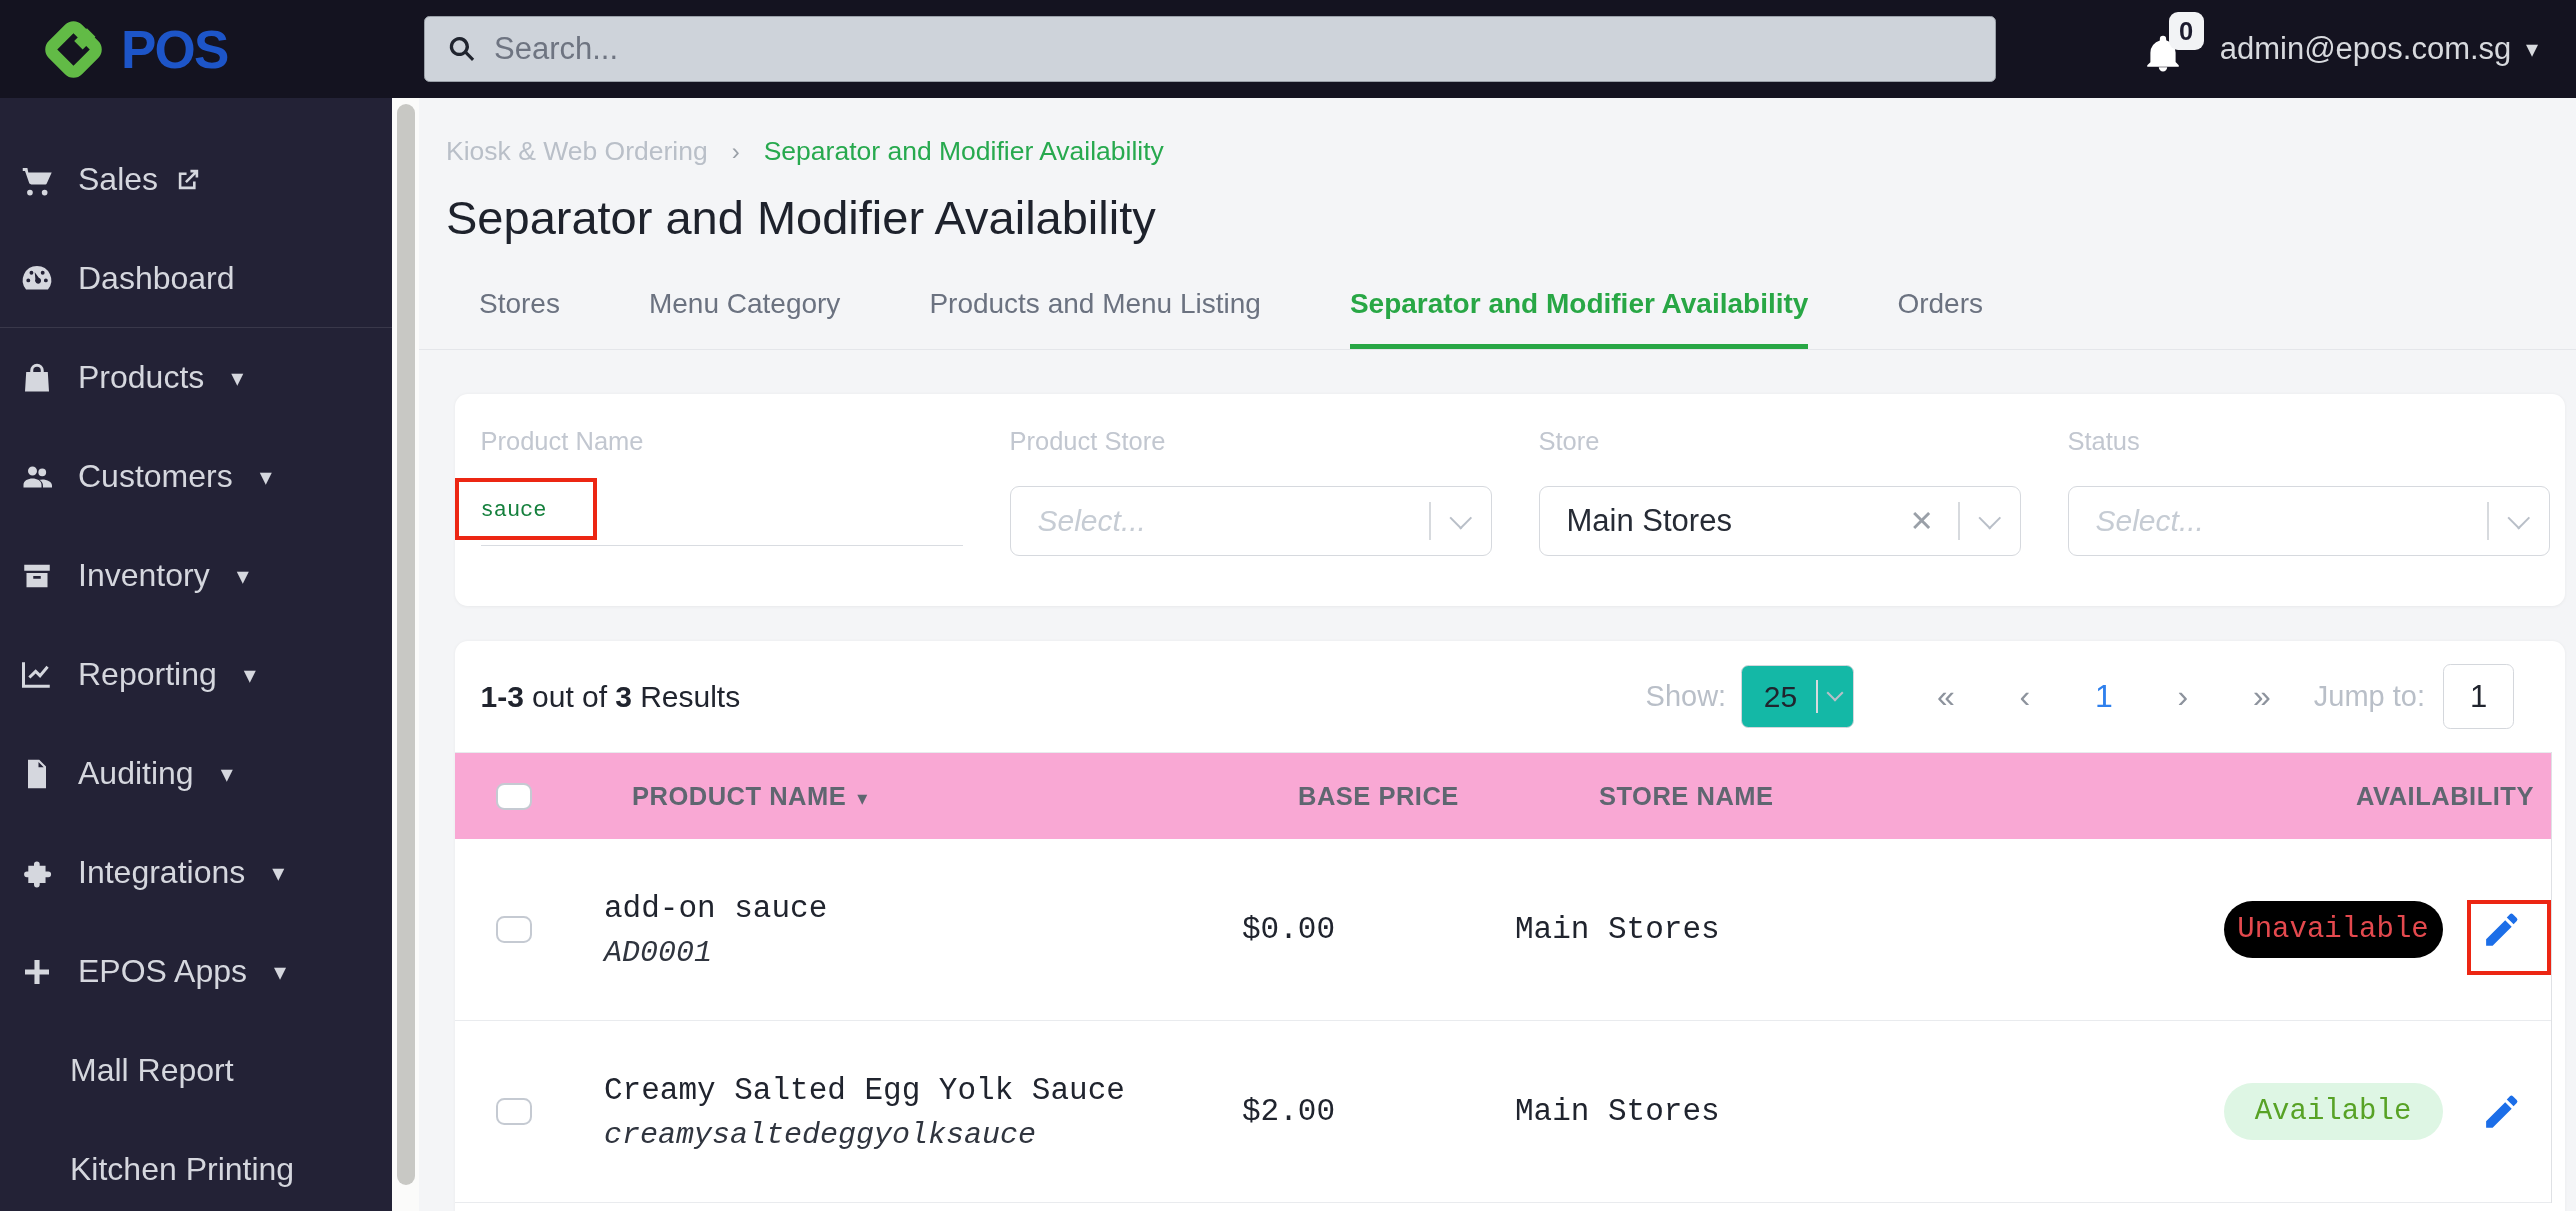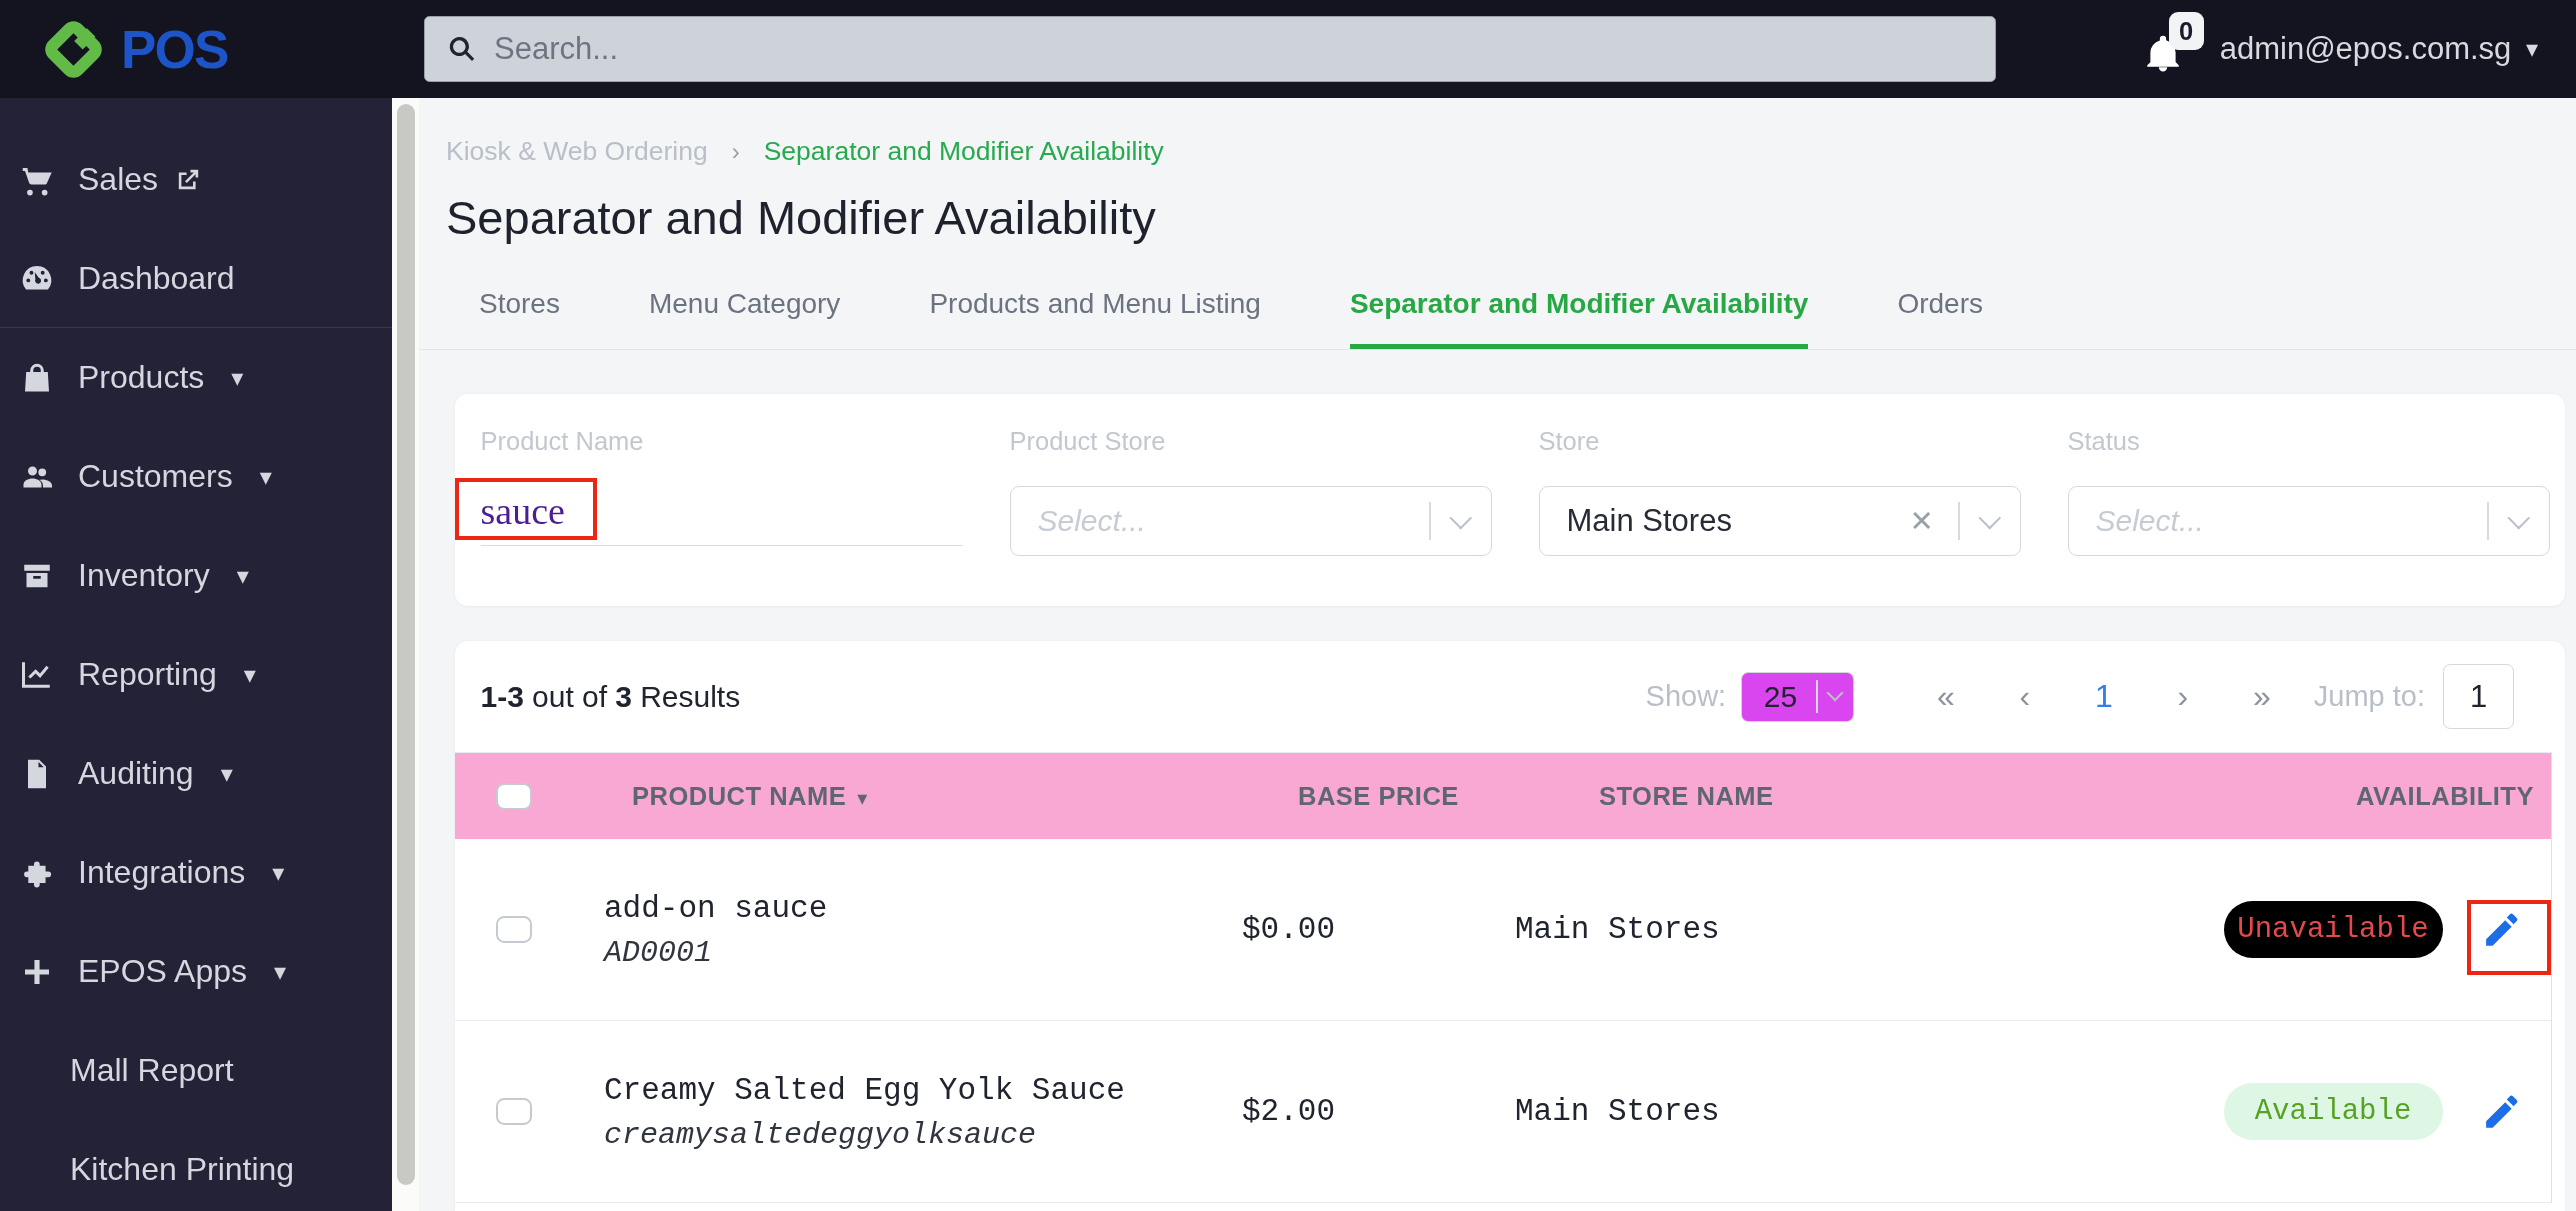--- a/index.html
+++ b/index.html
@@ -63,42 +63,42 @@
     cursor:pointer; white-space:nowrap; }
   .tab.active { color:#28a745; font-weight:bold; border-bottom-color:#28a745; }
 
   
   .filter-card { position:relative; margin:44px 11px 0 36px; height:212px; background:#fff;
     border-radius:12.8px; box-shadow:0 0.9px 3.6px rgba(0,0,0,0.05); padding:33px 0 0 25.5px;
     display:flex; gap:47px; }
   .field { width:482px; flex:none; }
   .field-label { font-size:25.5px; color:#c2c7d0; margin-bottom:20px; }
   .text-input { width:100%; height:70px; border:none; border-bottom:1.8px solid #d9dce1;
-    font-size:38px; color:#4c1d95; outline:none; background:transparent; font-family:Liberation Serif, serif; }
+    font-size:22px; color:#15803d; outline:none; background:transparent; font-family:Liberation Mono, monospace; }
   .sel { height:70px; border:1.8px solid #d6d9de; border-radius:9px; display:flex;
     align-items:center; background:#fff; cursor:pointer;margin-top:30px; }
   .sel-value { flex:1; padding-left:27px; font-size:31px; color:#262b35; }
   .sel-value.placeholder { font-style:italic; color:#c6ccd4; font-size:30px; }
   .sel-clear { color:#9aa0a8; font-size:29px; margin:0 24px; cursor:pointer; }
   .sel-divider { width:1.8px; height:38px; background:#d7dade; }
   .sel-caret { width:60px; display:flex; align-items:center; justify-content:center; }
   .chev { width:15.5px; height:15.5px; border-right:2.7px solid #b9bfc8; border-bottom:2.7px solid #b9bfc8;
     transform:rotate(45deg); margin-top:-7.3px; }
 
   
   .results-card { position:relative; margin:35px 11px 0 36px; height:581px; background:#fff;
     border-radius:12.8px 12.8px 0 0; box-shadow:0 0.9px 3.6px rgba(0,0,0,0.05); }
   .results-bar { height:111px; display:flex; align-items:center; padding:0 51px 0 25.5px; }
   .results-text { font-size:30px; color:#20242e; }
   .results-text b { font-weight:bold; }
   .results-text span { margin-right:8.2px; }
   .bar-right { margin-left:auto; display:flex; align-items:center; }
   .show-label,.jump-label { font-size:29px; color:#b9bfc8; }
-  .show-box { width:113px; height:50px; border:1.8px solid #d4d7dc; border-radius:7.3px;
-    display:flex; align-items:center; margin-left:14.6px; cursor:pointer; background:#d946ef; }
+  .show-box { width:113px; height:63px; border:1.8px solid #d4d7dc; border-radius:7.3px;
+    display:flex; align-items:center; margin-left:14.6px; cursor:pointer; background:#14b8a6; }
   .show-value { flex:1; padding-left:22px; font-size:30px; color:#20242e; }
   .show-box .sel-divider { height:33px; }
   .show-box .sel-caret { width:35px; }
   .show-box .chev { width:12px; height:12px; }
   .pager { display:flex; align-items:center; gap:55px; margin:0 40px 0 80px; }
   .pg { font-size:32px; color:#8d939d; cursor:pointer; min-width:24px; text-align:center; }
   .pg.current { color:#2f80ed; }
   .jump-box { width:71px; height:65px; border:1.8px solid #d4d7dc; border-radius:7.3px; margin-left:18px;
     font-size:31px; color:#20242e; text-align:center; display:flex; align-items:center;
     justify-content:center; cursor:text; background:#fff; }

